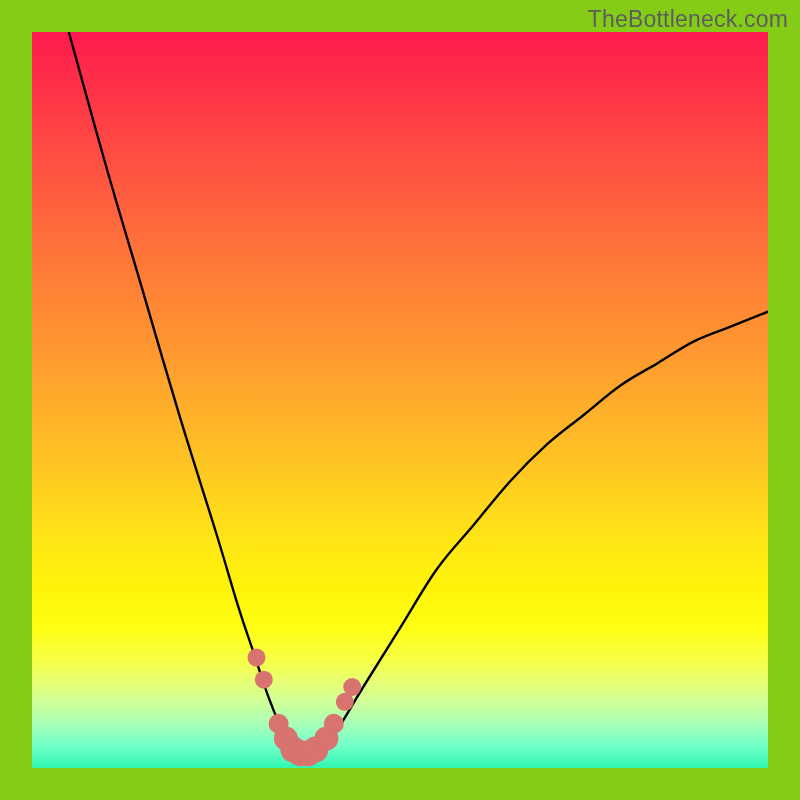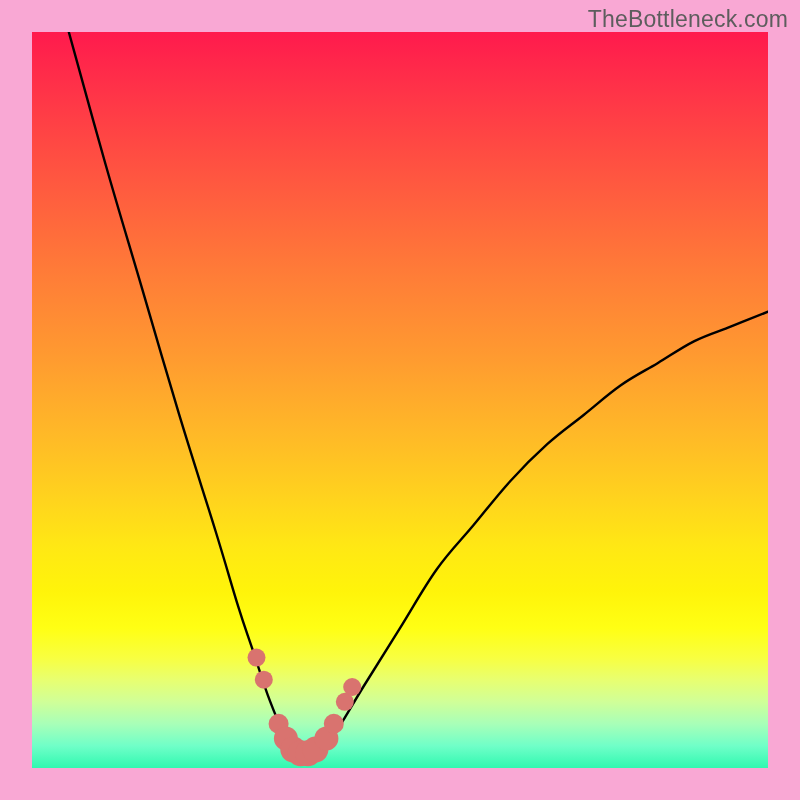--- a/index.html
+++ b/index.html
@@ -7,21 +7,21 @@
     padding: 0;
     width: 800px;
     height: 800px;
     overflow: hidden;
     background: #000;
     font-family: Arial, Helvetica, sans-serif;
   }
   .frame {
     position: absolute;
     inset: 0;
-    background: #f9a8d4;
+    background: #84cc16;
   }
   .plot {
     position: absolute;
     left: 32px;
     top: 32px;
     width: 736px;
     height: 736px;
     overflow: hidden;
     background: linear-gradient(to bottom,
       #ff1a4d 0%,

